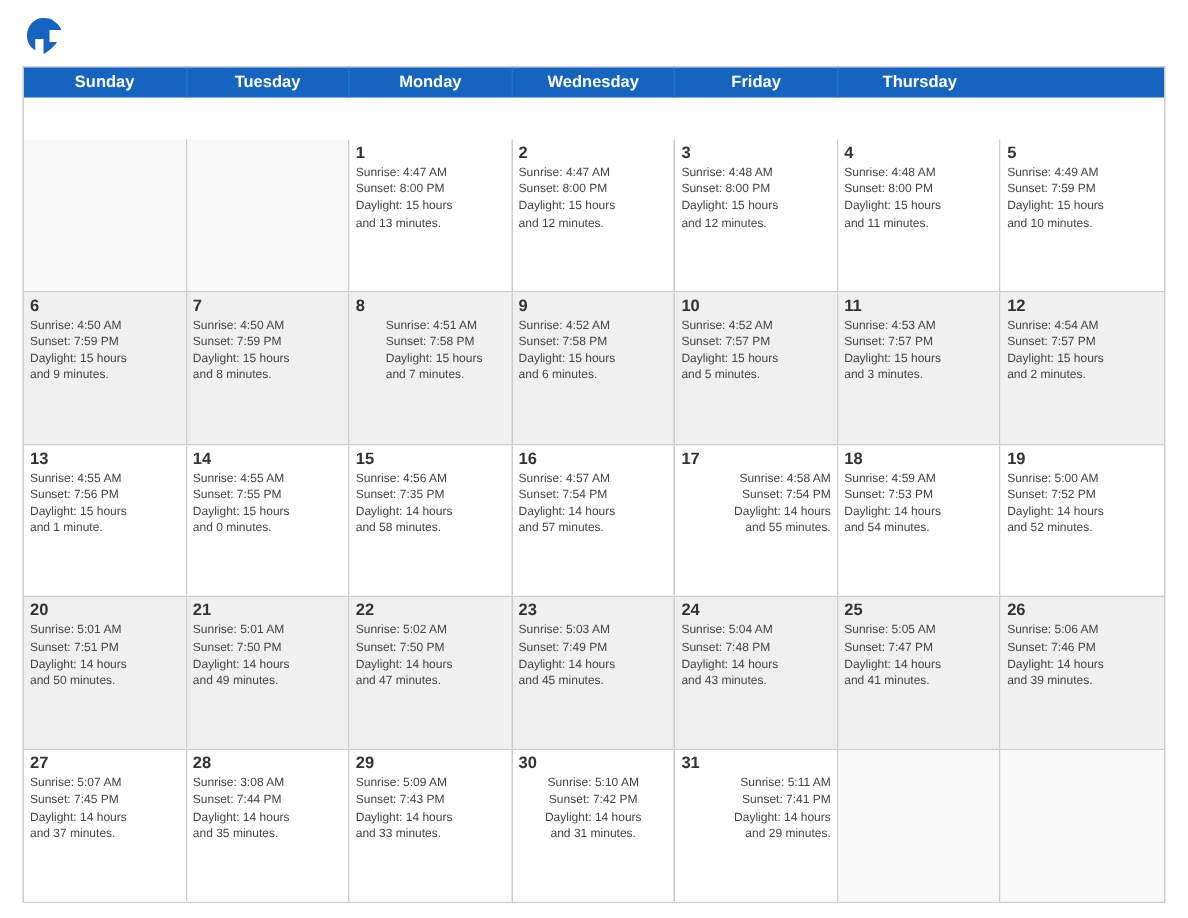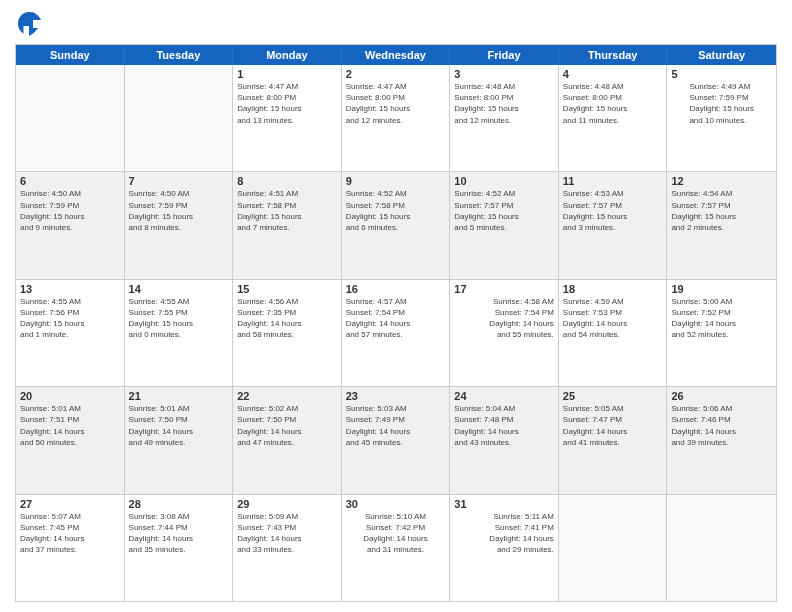--- a/index.html
+++ b/index.html
@@ -51,20 +51,21 @@
     .title-block h2 {
       font-size: 14px;
       font-weight: normal;
       color: #333;
     }
     .calendar {
       flex: 1;
       display: flex;
       flex-direction: column;
       border: 1px solid #ccc;
+      gap: 28px;
     }
     .cal-header-row {
       display: grid;
       grid-template-columns: repeat(7, 1fr);
       background: #1565c0;
     }
     .cal-header-cell {
       color: #fff;
       font-size: 11px;
       font-weight: bold;
@@ -131,21 +132,20 @@
   </div>
 
   <div class="calendar">
     <div class="cal-header-row">
     <div class="cal-header-cell">Sunday</div>
         <div class="cal-header-cell">Tuesday</div>
         <div class="cal-header-cell">Monday</div>
         <div class="cal-header-cell">Wednesday</div>
         <div class="cal-header-cell">Friday</div>
         <div class="cal-header-cell">Thursday</div>
-        <div class="cal-header-cell">Saturday</div>
       </div>
     <div class="cal-body">
     <div class="cal-row">
           <div class="cal-cell empty"></div>
           <div class="cal-cell empty"></div>
           <div class="cal-cell">
             <span class="day-num">1</span>
             <div class="cell-info" style="white-space: pre-line;">Sunrise: 4:47 AM
 Sunset: 8:00 PM
 Daylight: 15 hours
@@ -167,21 +167,21 @@
           </div>
           <div class="cal-cell">
             <span class="day-num">4</span>
             <div class="cell-info" style="white-space: pre-line;">Sunrise: 4:48 AM
 Sunset: 8:00 PM
 Daylight: 15 hours
 and 11 minutes.</div>
           </div>
           <div class="cal-cell">
             <span class="day-num">5</span>
-            <div class="cell-info" style="white-space: pre-line; margin-left: 18px;">Sunrise: 4:49 AM
+            <div class="cell-info" style="white-space: pre-line;">Sunrise: 4:49 AM
 Sunset: 7:59 PM
 Daylight: 15 hours
 and 10 minutes.</div>
           </div>
         </div>
         <div class="cal-row">
           <div class="cal-cell alt-bg">
             <span class="day-num">6</span>
             <div class="cell-info" style="white-space: pre-line;">Sunrise: 4:50 AM
 Sunset: 7:59 PM
@@ -190,21 +190,21 @@
           </div>
           <div class="cal-cell alt-bg">
             <span class="day-num">7</span>
             <div class="cell-info" style="white-space: pre-line;">Sunrise: 4:50 AM
 Sunset: 7:59 PM
 Daylight: 15 hours
 and 8 minutes.</div>
           </div>
           <div class="cal-cell alt-bg">
             <span class="day-num">8</span>
-            <div class="cell-info" style="white-space: pre-line;">Sunrise: 4:51 AM
+            <div class="cell-info" style="white-space: pre-line; margin-left: 20px;">Sunrise: 4:51 AM
 Sunset: 7:58 PM
 Daylight: 15 hours
 and 7 minutes.</div>
           </div>
           <div class="cal-cell alt-bg">
             <span class="day-num">9</span>
             <div class="cell-info" style="white-space: pre-line;">Sunrise: 4:52 AM
 Sunset: 7:58 PM
 Daylight: 15 hours
 and 6 minutes.</div>

